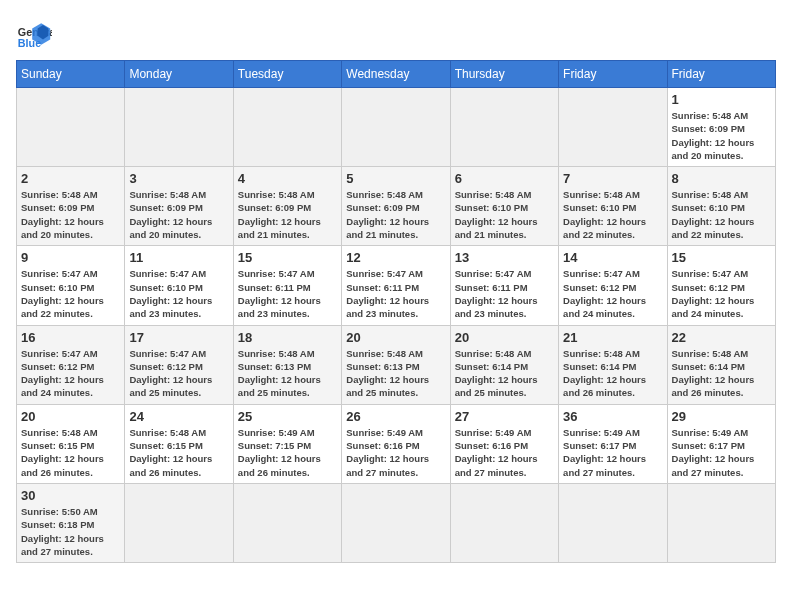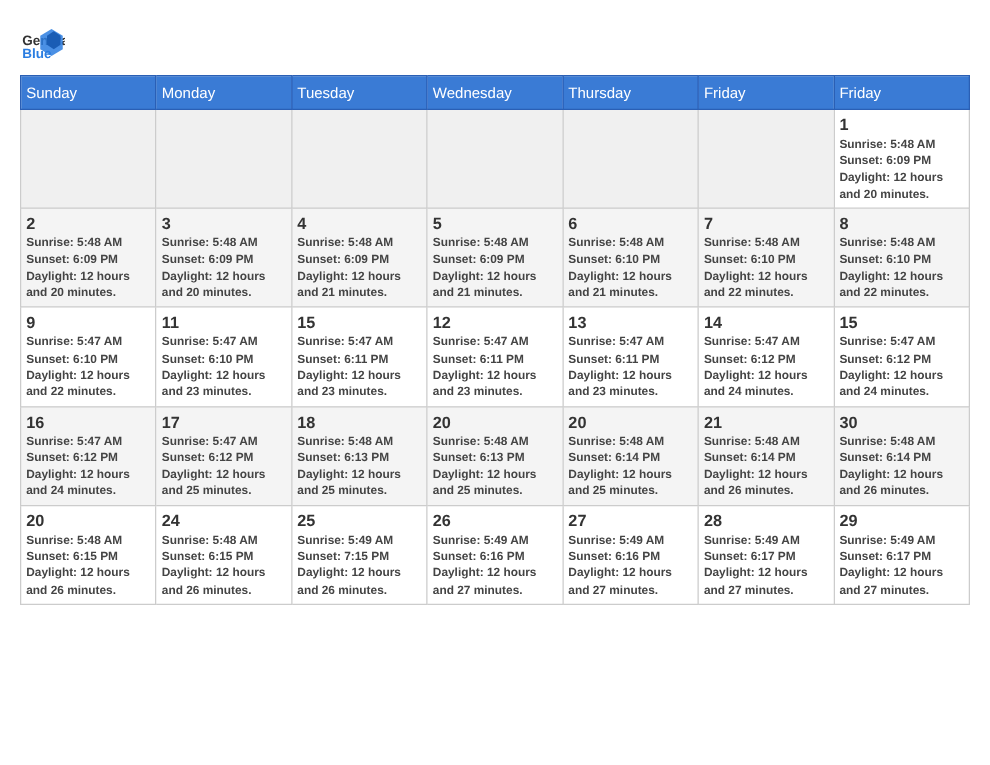--- a/index.html
+++ b/index.html
@@ -278,72 +278,87 @@
 and 25 minutes.</div>
         </td>
         <td>
           <div class="day-number">21</div>
           <div class="day-info">Sunrise: 5:48 AM
 Sunset: 6:14 PM
 Daylight: 12 hours
 and 26 minutes.</div>
         </td>
         <td>
+          <div class="day-number">22</div>
+          <div class="day-info">Sunrise: 5:48 AM
+Sunset: 6:14 PM
+Daylight: 12 hours
+and 26 minutes.</div>
+        </td>
+      </tr>
+      <tr>
+        <td>
+          <div class="day-number">20</div>
+          <div class="day-info">Sunrise: 5:48 AM
+Sunset: 6:15 PM
+Daylight: 12 hours
+and 26 minutes.</div>
+        </td>
+        <td>
+          <div class="day-number">24</div>
+          <div class="day-info">Sunrise: 5:48 AM
+Sunset: 6:15 PM
+Daylight: 12 hours
+and 26 minutes.</div>
+        </td>
+        <td>
+          <div class="day-number">25</div>
+          <div class="day-info">Sunrise: 5:49 AM
+Sunset: 7:15 PM
+Daylight: 12 hours
+and 26 minutes.</div>
+        </td>
+        <td>
+          <div class="day-number">26</div>
+          <div class="day-info">Sunrise: 5:49 AM
+Sunset: 6:16 PM
+Daylight: 12 hours
+and 27 minutes.</div>
+        </td>
+        <td>
+          <div class="day-number">27</div>
+          <div class="day-info">Sunrise: 5:49 AM
+Sunset: 6:16 PM
+Daylight: 12 hours
+and 27 minutes.</div>
+        </td>
+        <td>
+          <div class="day-number">36</div>
+          <div class="day-info">Sunrise: 5:49 AM
+Sunset: 6:17 PM
+Daylight: 12 hours
+and 27 minutes.</div>
+        </td>
+        <td>
+          <div class="day-number">29</div>
+          <div class="day-info">Sunrise: 5:49 AM
+Sunset: 6:17 PM
+Daylight: 12 hours
+and 27 minutes.</div>
+        </td>
+      </tr>
+      <tr>
+        <td>
           <div class="day-number">30</div>
-          <div class="day-info">Sunrise: 5:48 AM
-Sunset: 6:14 PM
-Daylight: 12 hours
-and 26 minutes.</div>
-        </td>
-      </tr>
-      <tr>
-        <td>
-          <div class="day-number">20</div>
-          <div class="day-info">Sunrise: 5:48 AM
-Sunset: 6:15 PM
-Daylight: 12 hours
-and 26 minutes.</div>
-        </td>
-        <td>
-          <div class="day-number">24</div>
-          <div class="day-info">Sunrise: 5:48 AM
-Sunset: 6:15 PM
-Daylight: 12 hours
-and 26 minutes.</div>
-        </td>
-        <td>
-          <div class="day-number">25</div>
-          <div class="day-info">Sunrise: 5:49 AM
-Sunset: 7:15 PM
-Daylight: 12 hours
-and 26 minutes.</div>
-        </td>
-        <td>
-          <div class="day-number">26</div>
-          <div class="day-info">Sunrise: 5:49 AM
-Sunset: 6:16 PM
-Daylight: 12 hours
-and 27 minutes.</div>
-        </td>
-        <td>
-          <div class="day-number">27</div>
-          <div class="day-info">Sunrise: 5:49 AM
-Sunset: 6:16 PM
-Daylight: 12 hours
-and 27 minutes.</div>
-        </td>
-        <td>
-          <div class="day-number">28</div>
-          <div class="day-info">Sunrise: 5:49 AM
-Sunset: 6:17 PM
-Daylight: 12 hours
-and 27 minutes.</div>
-        </td>
-        <td>
-          <div class="day-number">29</div>
-          <div class="day-info">Sunrise: 5:49 AM
-Sunset: 6:17 PM
-Daylight: 12 hours
-and 27 minutes.</div>
-        </td>
+          <div class="day-info">Sunrise: 5:50 AM
+Sunset: 6:18 PM
+Daylight: 12 hours
+and 27 minutes.</div>
+        </td>
+        <td class="empty"></td>
+        <td class="empty"></td>
+        <td class="empty"></td>
+        <td class="empty"></td>
+        <td class="empty"></td>
+        <td class="empty"></td>
       </tr>
     </tbody>
 </table>
 
 </body></html>

